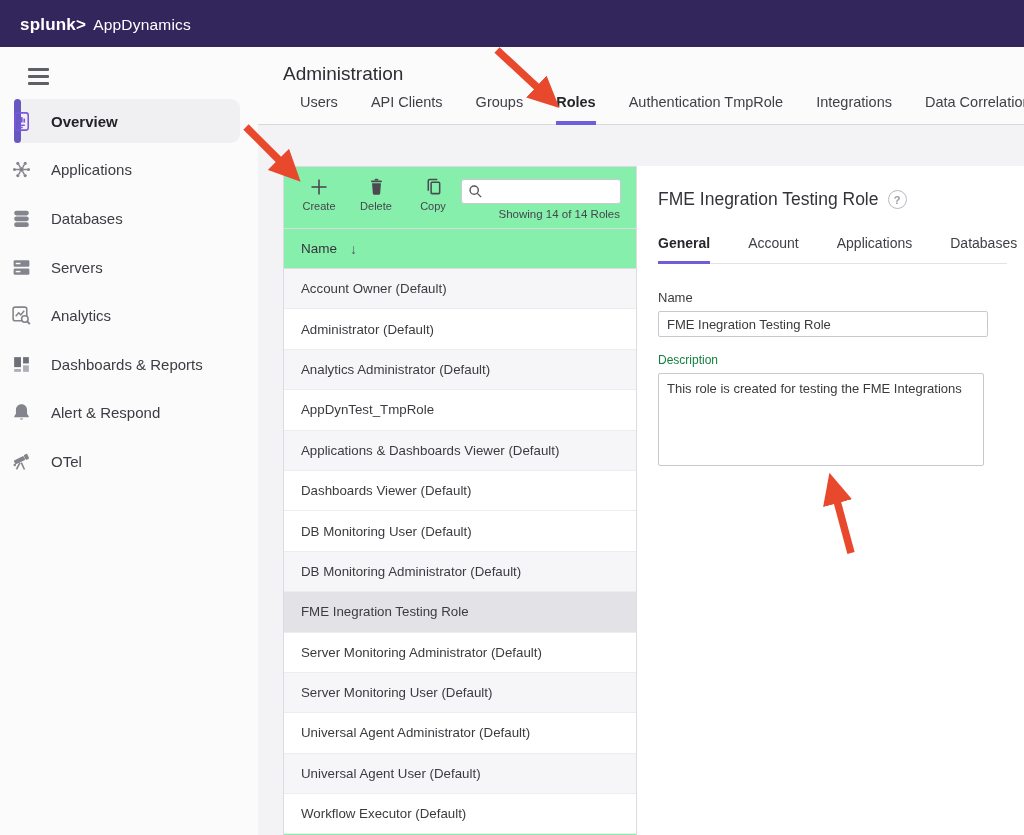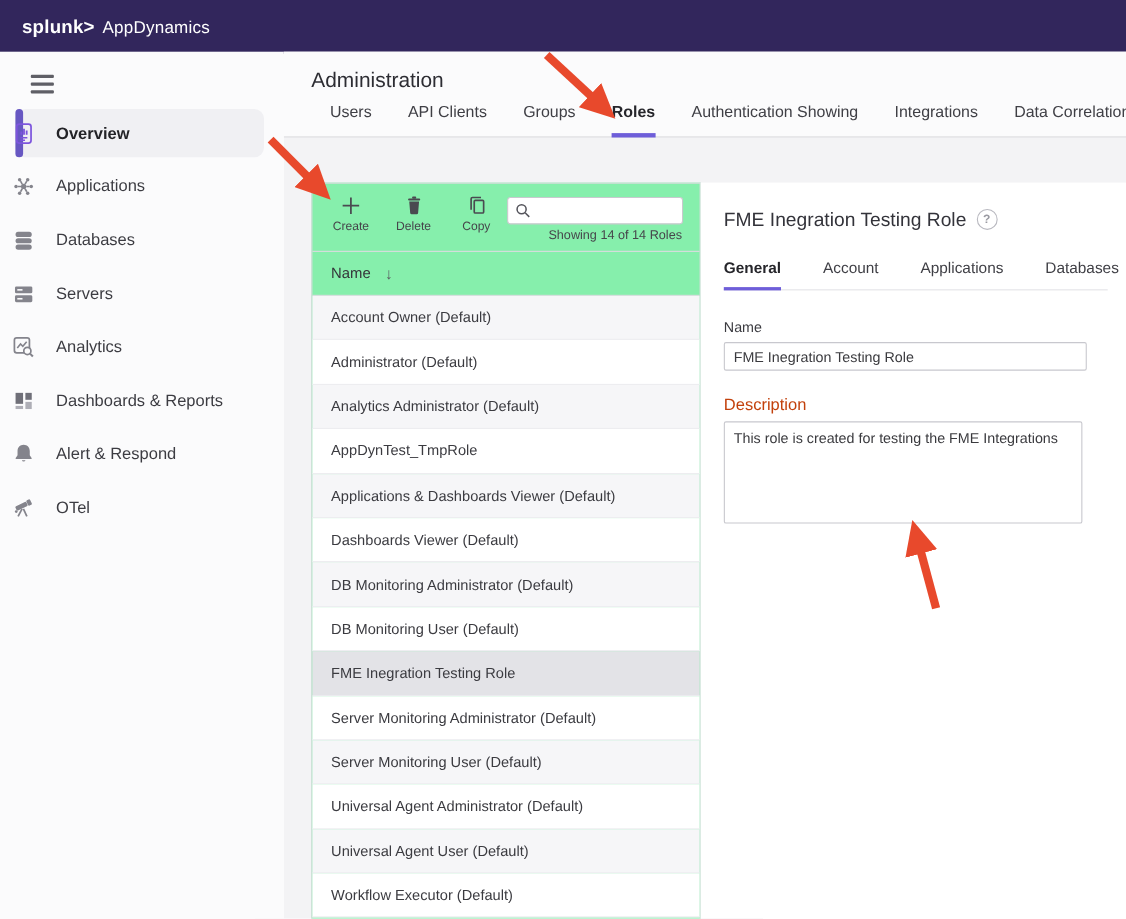--- a/index.html
+++ b/index.html
@@ -112,21 +112,21 @@
     display:block; margin-top:6px; width:330px; height:26px;
     border:1px solid #c8c8ce; border-radius:2px; padding:0 8px;
     font-size:13px; font-family:"Liberation Sans",sans-serif; color:#3a3a3e; outline:none;
   }
   .desc-input {
     display:block; margin-top:6px; width:326px; height:93px; resize:none;
     border:1px solid #c8c8ce; border-radius:2px; padding:6px 8px;
     font-size:13px; font-family:"Liberation Sans",sans-serif; color:#3a3a3e; outline:none;
     line-height:1.35;
   }
-  .desc-label { margin-top:23px; font-size:15px; color:#c2410c; }
+  .desc-label { margin-top:16px; font-size:12px; color:#15803d; }
 
   
   .arrows { position:absolute; inset:0; width:1024px; height:835px; z-index:40; pointer-events:none; }
 </style>
 </head>
 <body>
 
 <div class="topbar">
   <div class="brand">
     <span class="brand-bold">splunk&gt;</span>
@@ -257,21 +257,21 @@
 </div>
 
 <div class="main">
   <div class="main-header">
     <div class="page-title">Administration</div>
     <div class="tabs">
       <div class="tab">Users</div>
       <div class="tab">API Clients</div>
       <div class="tab">Groups</div>
       <div class="tab active">Roles</div>
-      <div class="tab">Authentication Showing</div>
+      <div class="tab">Authentication TmpRole</div>
       <div class="tab">Integrations</div>
       <div class="tab">Data Correlation</div>
     </div>
   </div>
 
   <div class="list-panel">
     <div class="toolbar">
       <div class="tb-buttons">
         <div class="tb-btn">
           <div class="tb-icon">
@@ -319,22 +319,22 @@
       <span class="sort-arrow">↓</span>
     </div>
 
     <div>
       <div class="role-row alt">Account Owner (Default)</div>
       <div class="role-row">Administrator (Default)</div>
       <div class="role-row alt">Analytics Administrator (Default)</div>
       <div class="role-row">AppDynTest_TmpRole</div>
       <div class="role-row alt">Applications &amp; Dashboards Viewer (Default)</div>
       <div class="role-row">Dashboards Viewer (Default)</div>
+      <div class="role-row">DB Monitoring User (Default)</div>
       <div class="role-row alt">DB Monitoring Administrator (Default)</div>
-      <div class="role-row">DB Monitoring User (Default)</div>
       <div class="role-row selected">FME Inegration Testing Role</div>
       <div class="role-row">Server Monitoring Administrator (Default)</div>
       <div class="role-row alt">Server Monitoring User (Default)</div>
       <div class="role-row">Universal Agent Administrator (Default)</div>
       <div class="role-row alt">Universal Agent User (Default)</div>
       <div class="role-row">Workflow Executor (Default)</div>
     </div>
   </div>
 
   <div class="detail-panel">

